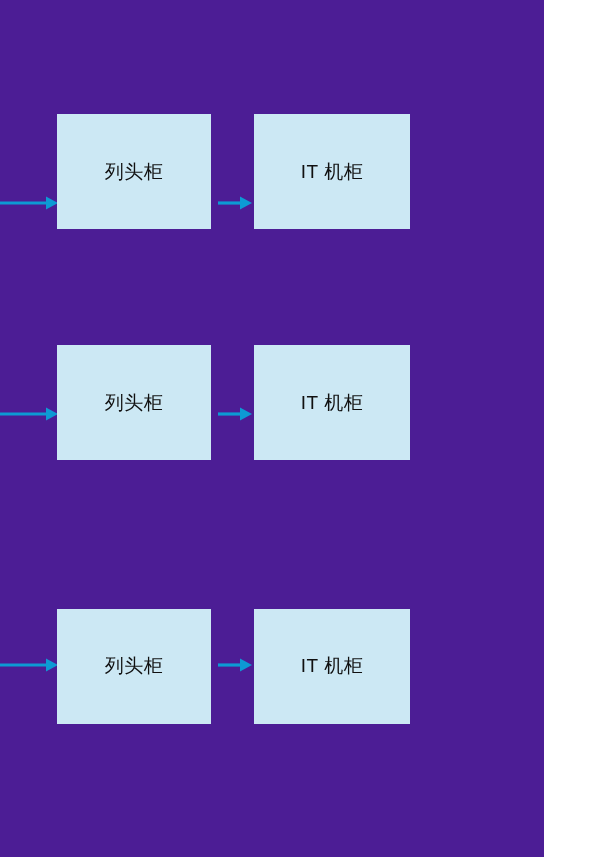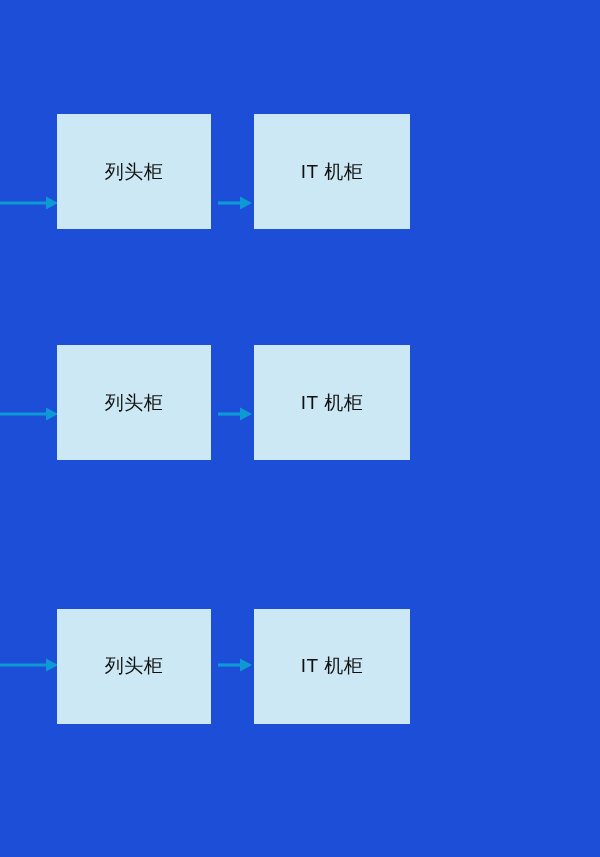--- a/index.html
+++ b/index.html
@@ -6,23 +6,23 @@
   html, body {
     margin: 0;
     padding: 0;
     background: #ffffff;
   }
   body {
     font-family: "Liberation Sans", "DejaVu Sans", sans-serif;
   }
   #canvas {
     position: relative;
-    width: 600px;
+    width: 544px;
     height: 857px;
-    background: #1d4ed8;
+    background: #4c1d95;
     overflow: hidden;
   }
   .row {
     position: absolute;
     left: 0;
     top: 0;
     width: 600px;
   }
   
   .node {

